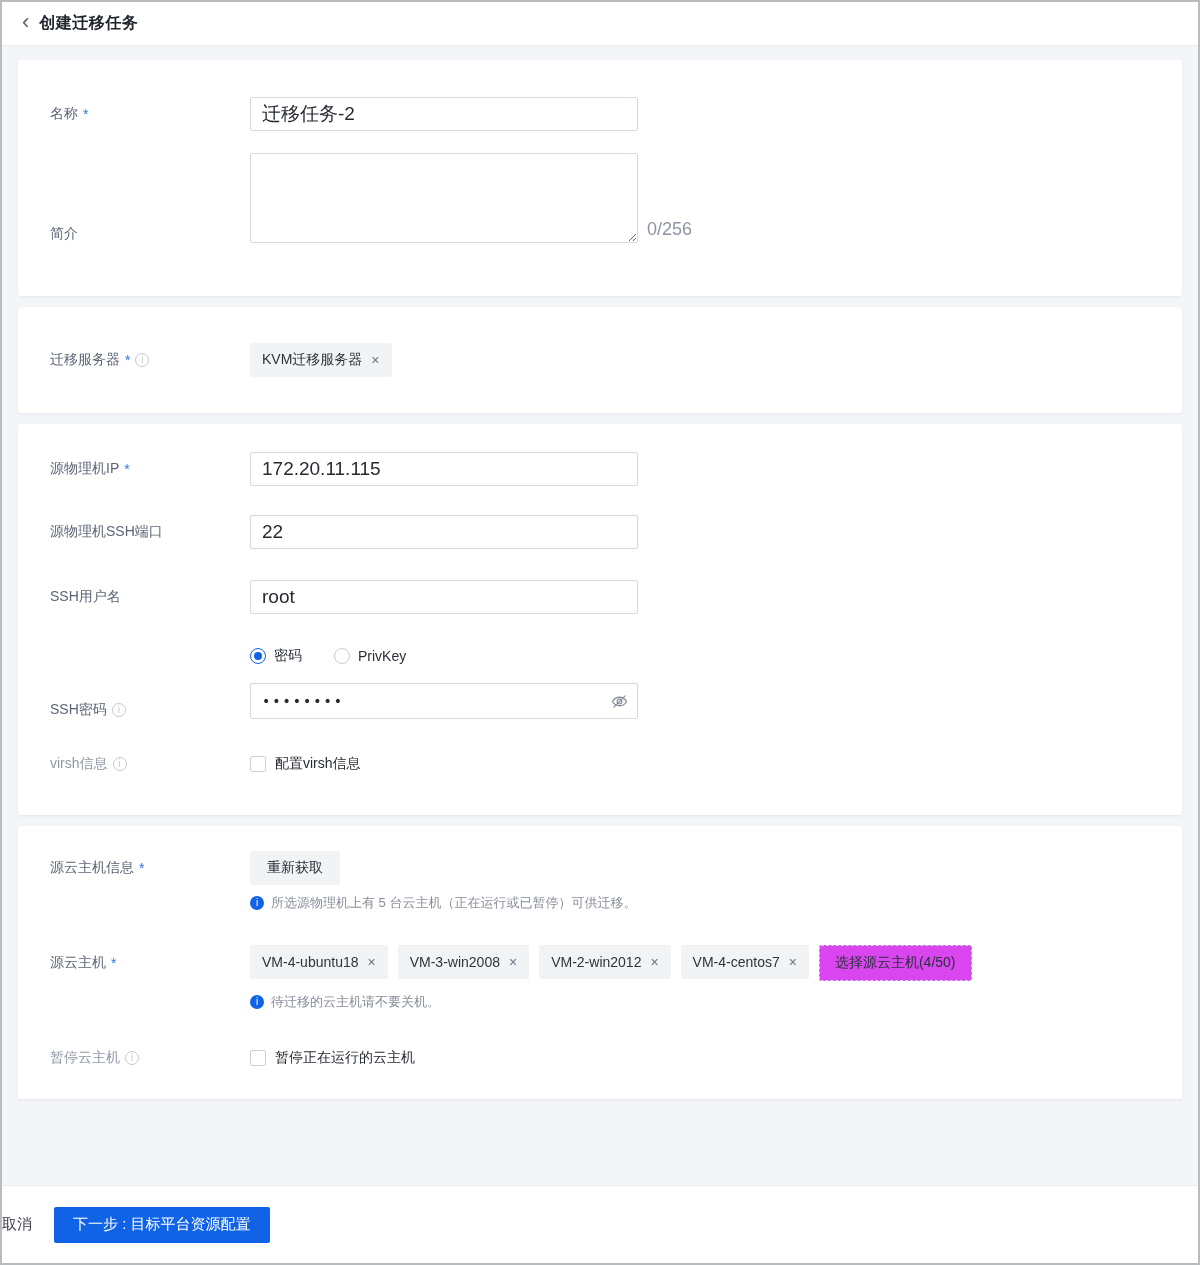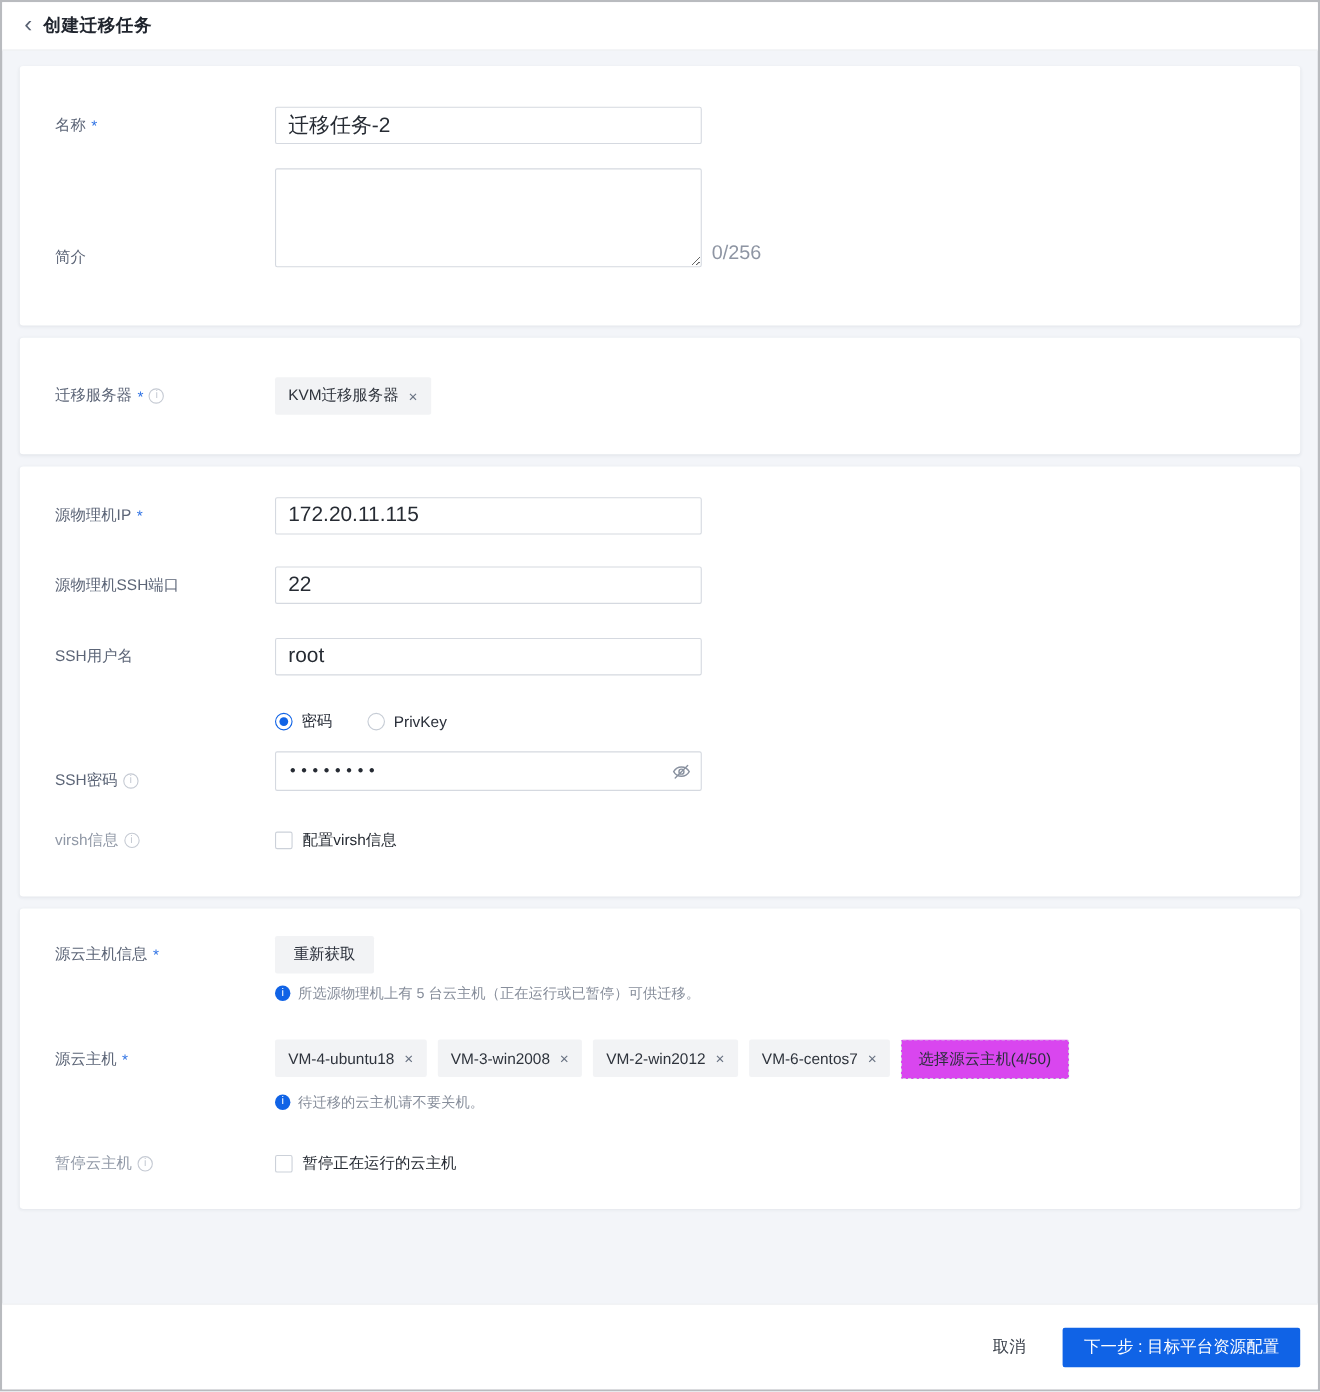--- a/index.html
+++ b/index.html
@@ -106,21 +106,21 @@
   .note-text { font-size:13px; color:#878e9b; }
   .tags-line { display:flex; gap:10px; align-items:flex-start; flex-wrap:wrap; }
   .dashed-btn {
     height:36px; padding:0 15px; background:#d946ef; border:1px dashed #d0d5dd; border-radius:2px;
     font-size:14px; color:#2a2f3a; cursor:pointer;
     font-family:"Liberation Sans","DejaVu Sans",sans-serif;
   }
   
   .footer-bar {
     flex:0 0 78px; background:#fff; border-top:1px solid #e9ebef;
-    display:flex; align-items:center; justify-content:flex-end; padding-right:16px; gap:34px;
+    display:flex; align-items:center; padding-right:16px; gap:22px;
   }
   .cancel-btn {
     background:none; border:none; font-size:15px; color:#3a404a; cursor:pointer;
     font-family:"Liberation Sans","DejaVu Sans",sans-serif;
   }
   .primary-btn {
     height:36px; padding:0 19px; background:var(--accent); color:#fff; border:none;
     border-radius:2px; font-size:15px; cursor:pointer;
     font-family:"Liberation Sans","DejaVu Sans",sans-serif;
   }
@@ -263,21 +263,21 @@
           </span>
           <span class="tag">
             <span>VM-3-win2008</span>
             <span class="tag-x">×</span>
           </span>
           <span class="tag">
             <span>VM-2-win2012</span>
             <span class="tag-x">×</span>
           </span>
           <span class="tag">
-            <span>VM-6-centos7</span>
+            <span>VM-4-centos7</span>
             <span class="tag-x">×</span>
           </span>
           <button class="dashed-btn">选择源云主机(4/50)</button>
         </div>
       </div>
       <div class="note-line row-gap-38">
         <i class="note-icon">i</i>
         <span class="note-text">待迁移的云主机请不要关机。</span>
       </div>
       <div class="form-row">

